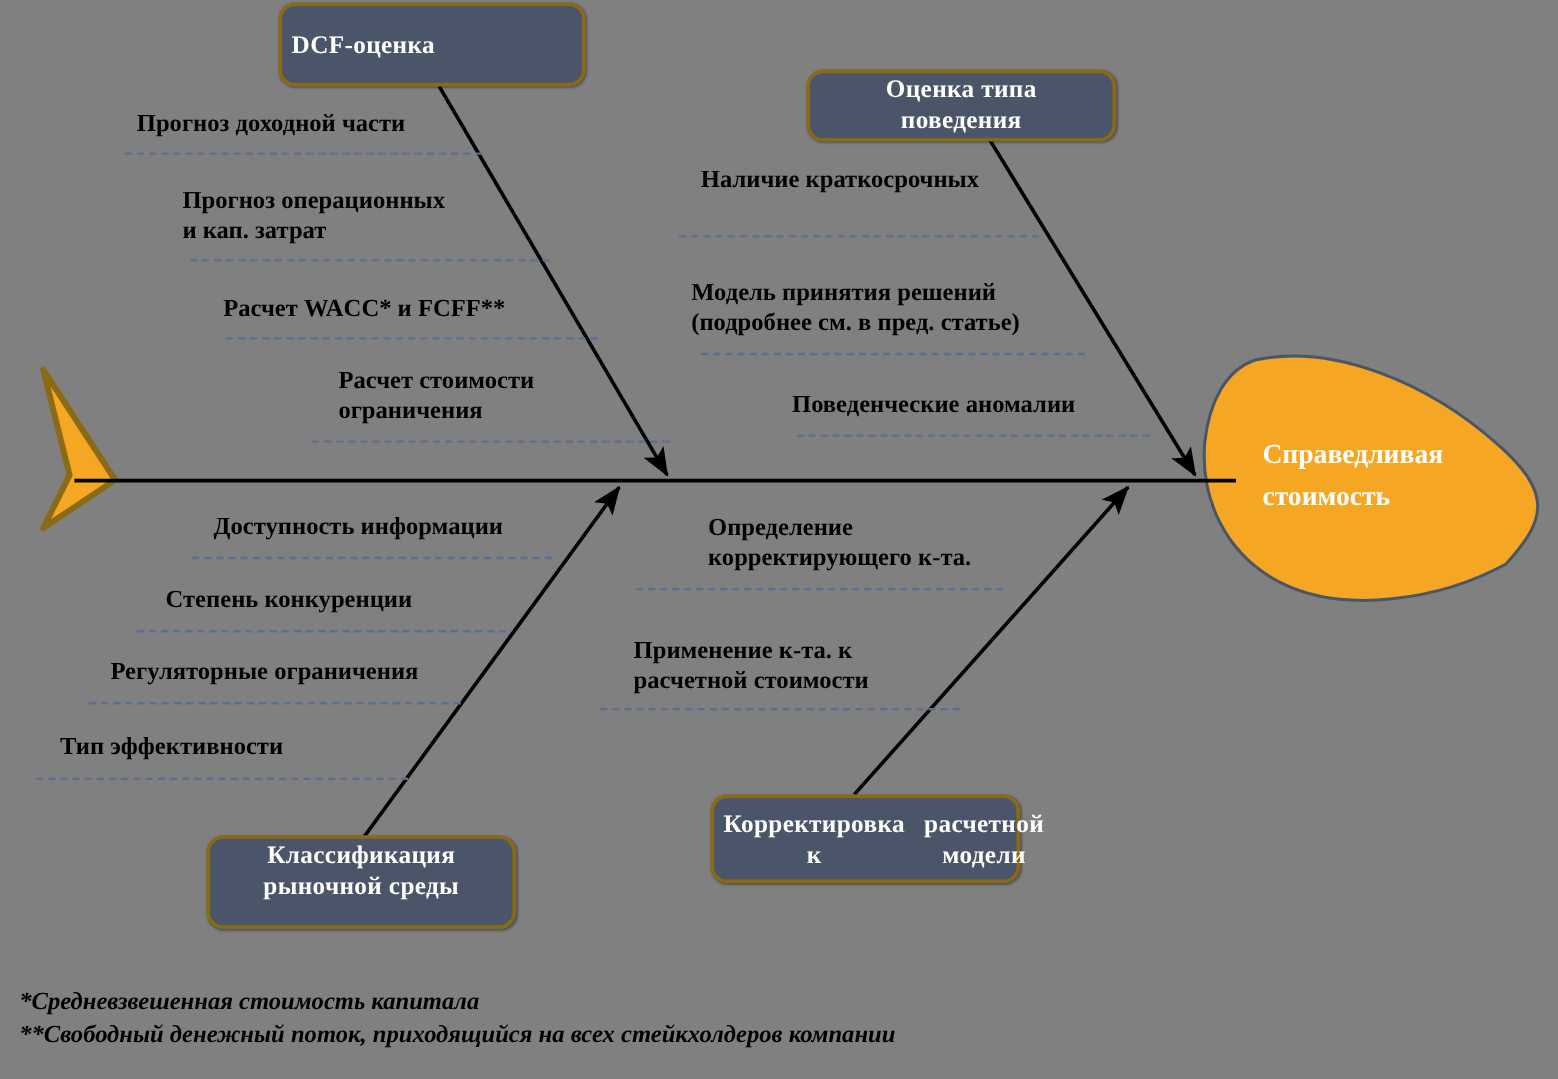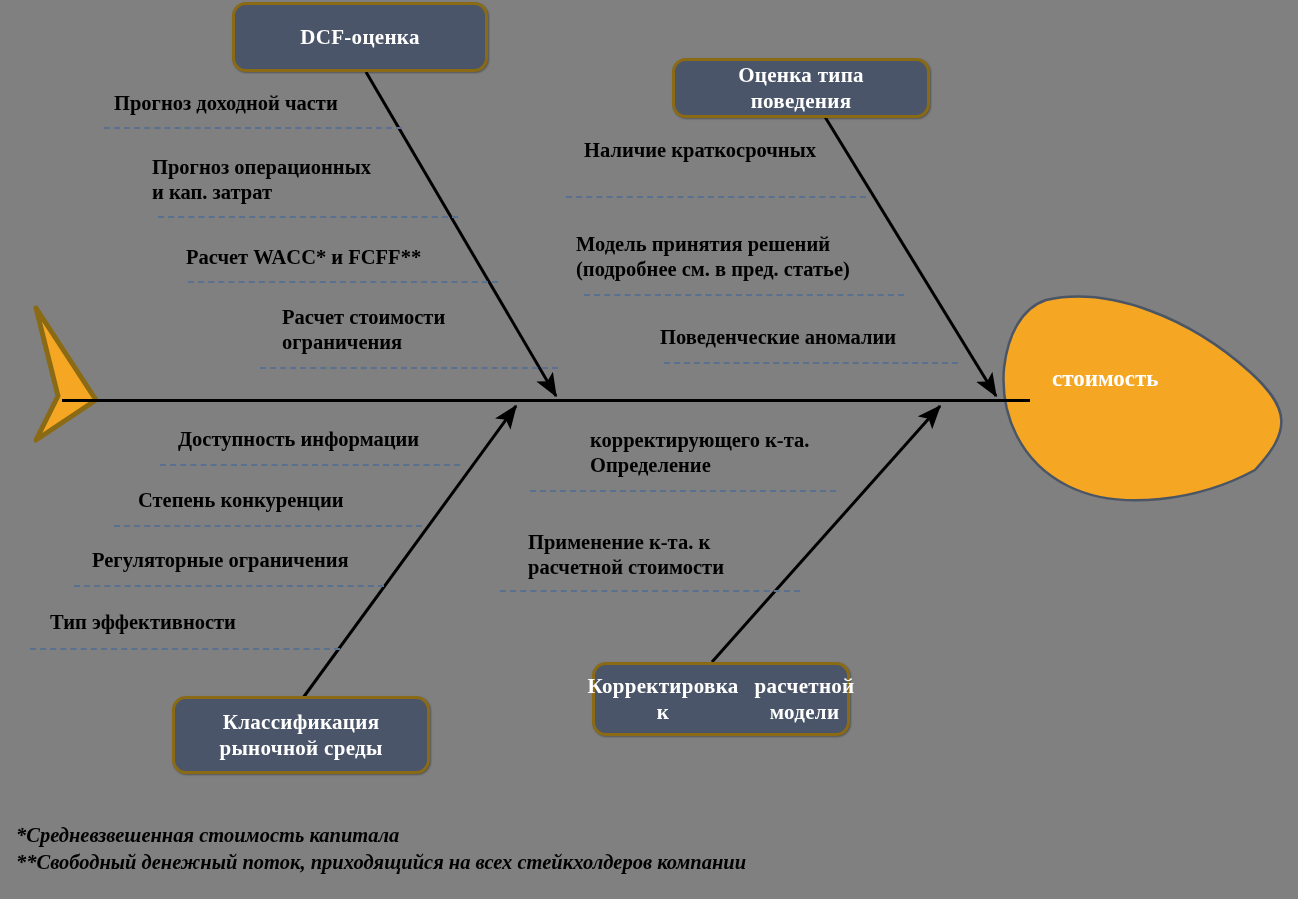--- a/index.html
+++ b/index.html
@@ -23,21 +23,21 @@
   }
   
   .cat-box {
     position: absolute;
     background: #4a5569;
     border: 3px solid #8a6a14;
     border-radius: 14px;
     box-sizing: border-box;
     display: flex;
     align-items: center;
-    justify-content: center;
+    justify-content: flex-start;
     text-align: center;
     color: #ffffff;
     font-weight: bold;
     font-size: 21px;
     line-height: 1.25;
     letter-spacing: 0.3px;
     box-shadow: 1px 1px 2px rgba(0,0,0,0.35);
   }
   .cat-box span { display: block; padding: 0 8px; }
 
@@ -106,20 +106,21 @@
     <line x1="366" y1="72" x2="556" y2="396" stroke="#000000" stroke-width="3" marker-end="url(#arrowhead)"></line>
 
     <line x1="822" y1="112" x2="996" y2="396" stroke="#000000" stroke-width="3" marker-end="url(#arrowhead)"></line>
 
     <line x1="300" y1="702" x2="516" y2="406" stroke="#000000" stroke-width="3" marker-end="url(#arrowhead)"></line>
 
     <line x1="712" y1="662" x2="940" y2="406" stroke="#000000" stroke-width="3" marker-end="url(#arrowhead)"></line>
   </svg>
 
   <div class="head-text" style="left:1052px; top:362px;">
+    <div>Справедливая</div>
     <div>стоимость</div>
   </div>
 
   <div class="cat-box" style="left:232px; top:2px; width:256px; height:70px;">
     <span>DCF-оценка</span>
   </div>
 
   <div class="cat-box" style="left:672px; top:42px; width:258px; height:60px; flex-direction:column;margin-top:16px;">
     <span>Оценка  типа</span>
     <span>поведения</span>
@@ -187,22 +188,22 @@
     <span class="txt">Регуляторные ограничения</span>
   </div>
   <div class="rule" style="left:74px; top:585px; width:310px;"></div>
 
   <div class="cause al-c" style="left:50px; top:610px; width:214px;">
     <span class="txt">Тип эффективности</span>
   </div>
   <div class="rule" style="left:30px; top:648px; width:310px;"></div>
 
   <div class="cause al-l" style="left:590px; top:428px; width:260px;">
+    <span class="txt">Определение</span>
     <span class="txt">корректирующего к-та.</span>
-    <span class="txt">Определение</span>
   </div>
   <div class="rule" style="left:530px; top:490px; width:306px;"></div>
 
   <div class="cause al-l" style="left:528px; top:530px; width:266px;">
     <span class="txt">Применение к-та. к</span>
     <span class="txt">расчетной стоимости</span>
   </div>
   <div class="rule" style="left:500px; top:590px; width:300px;"></div>
 
   <div class="footnotes">

